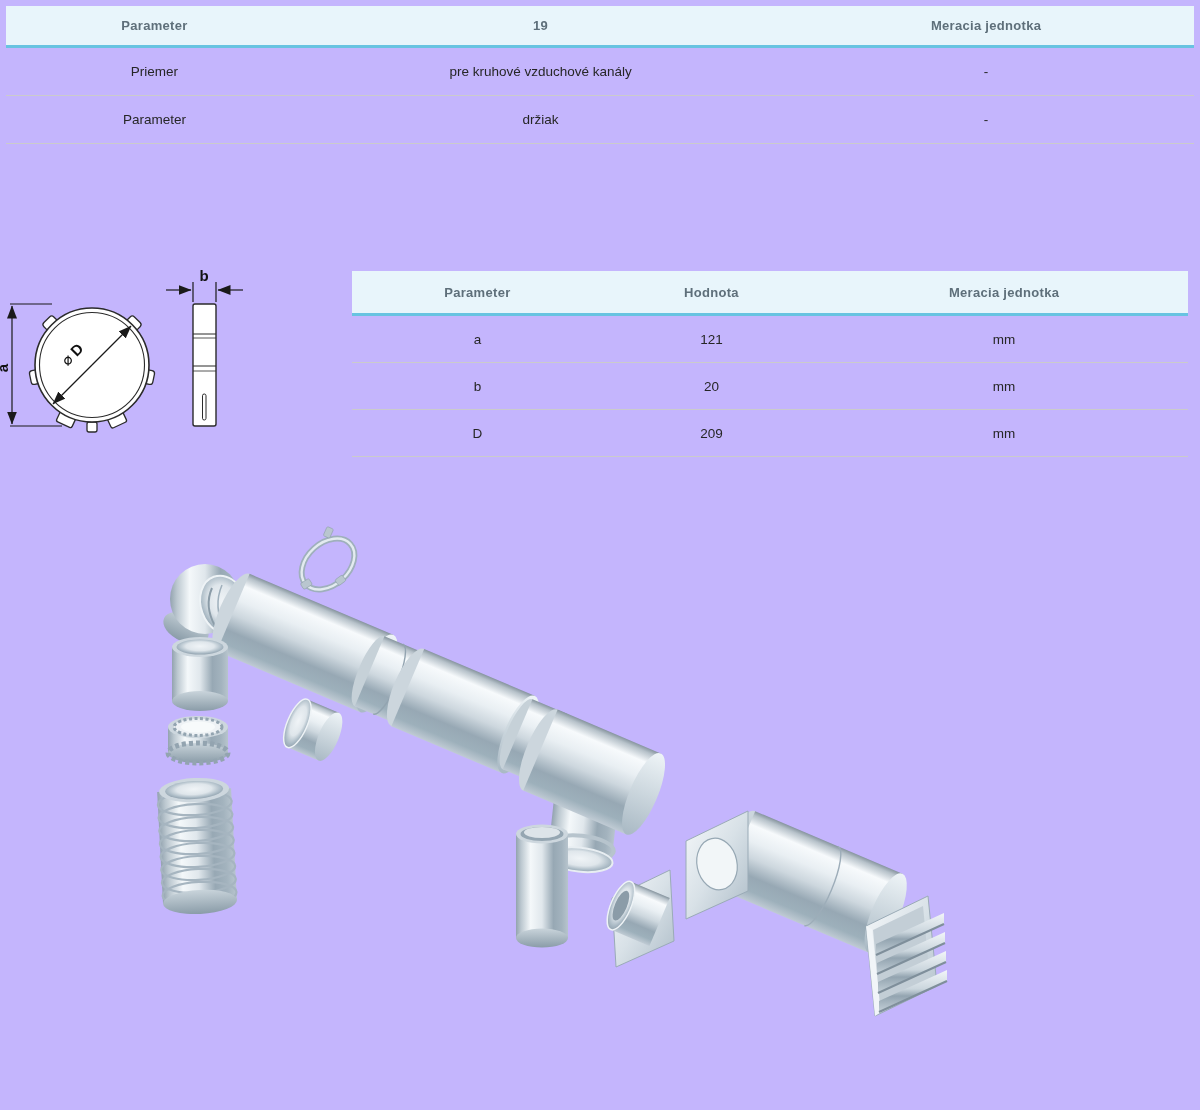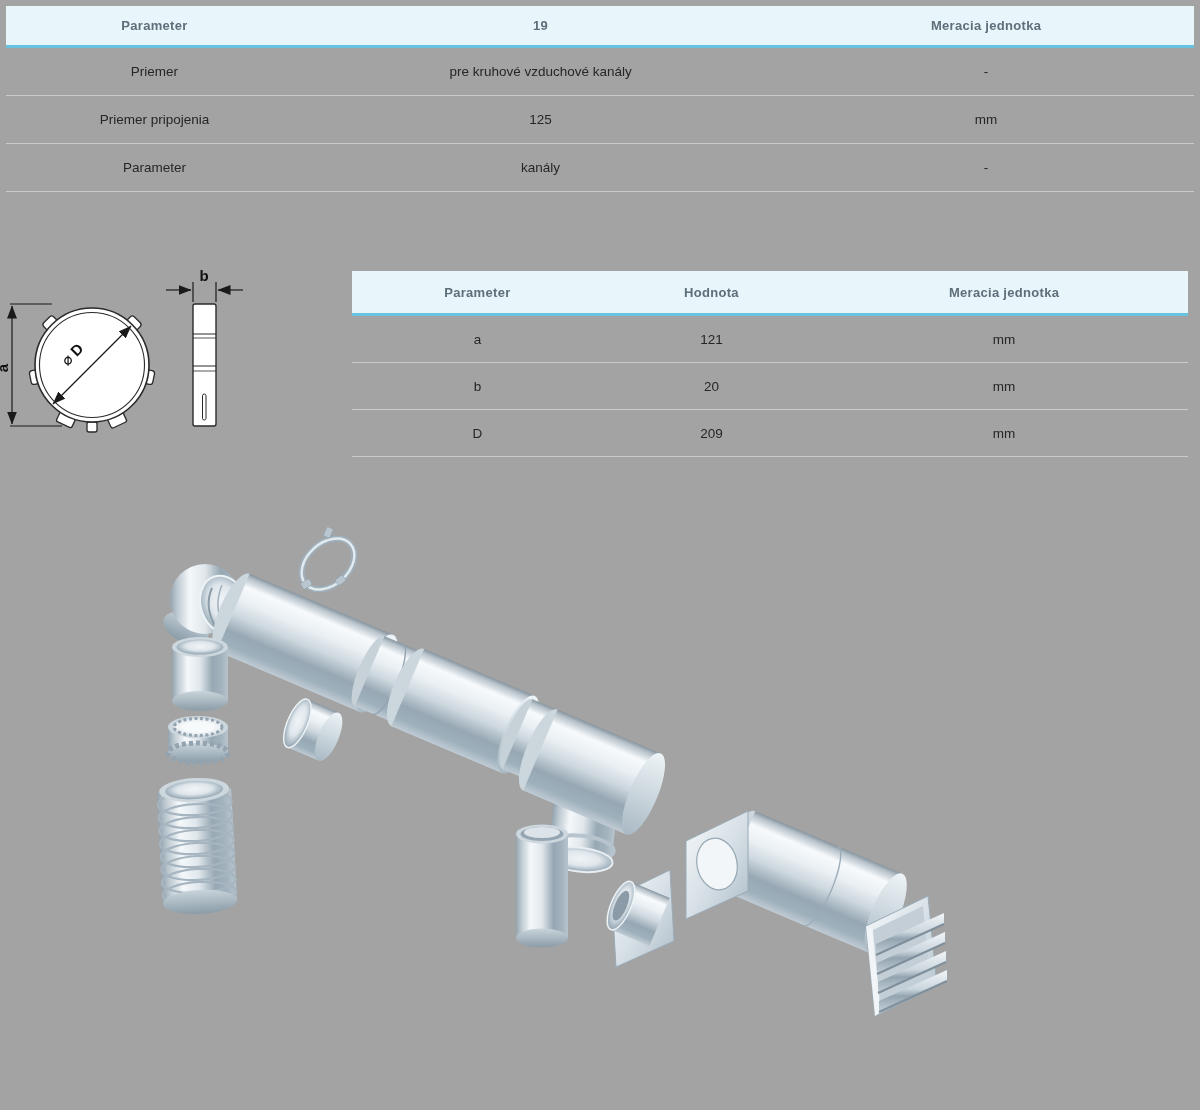--- a/index.html
+++ b/index.html
@@ -1,17 +1,17 @@
 <!DOCTYPE html>
 <html><head>
 <meta charset="utf-8">
 <style>
   html,body{margin:0;padding:0;background:#ffffff;}
   body{font-family:"Liberation Sans","DejaVu Sans",sans-serif;}
-  .page{position:relative;width:1200px;height:1110px;background:#a3a3a3;overflow:hidden;}
+  .page{position:relative;width:1200px;height:1110px;background:#c4b5fd;overflow:hidden;}
 
   table.spec-table{border-collapse:collapse;table-layout:fixed;text-align:center;}
   table.spec-table th{
     background:#e8f5fb;color:#5e6f7a;font-size:13px;font-weight:bold;
     border-bottom:3px solid #68c3e1;letter-spacing:.3px;padding:0;
   }
   table.spec-table td{
     font-size:13.5px;color:#262626;border-bottom:1px solid #cbcbcb;padding:0;
     font-weight:normal;
   }
@@ -43,27 +43,22 @@
         <th>Meracia jednotka</th>
       </tr>
     </thead>
     <tbody>
       <tr>
         <td>Priemer</td>
         <td>pre kruhové vzduchové kanály</td>
         <td>-</td>
       </tr>
       <tr>
-        <td>Priemer pripojenia</td>
-        <td>125</td>
-        <td>mm</td>
-      </tr>
-      <tr>
         <td>Parameter</td>
-        <td>kanály</td>
+        <td>držiak</td>
         <td>-</td>
       </tr>
     </tbody>
   </table>
 
   <svg id="tech-drawing" viewBox="0 0 256 200">
     <defs>
       <marker id="arr" markerUnits="userSpaceOnUse" markerWidth="14" markerHeight="10" refX="12.5" refY="5" orient="auto">
         <path d="M0,0 L13,5 L0,10 Z" fill="#1a1a1a"></path>
       </marker>

